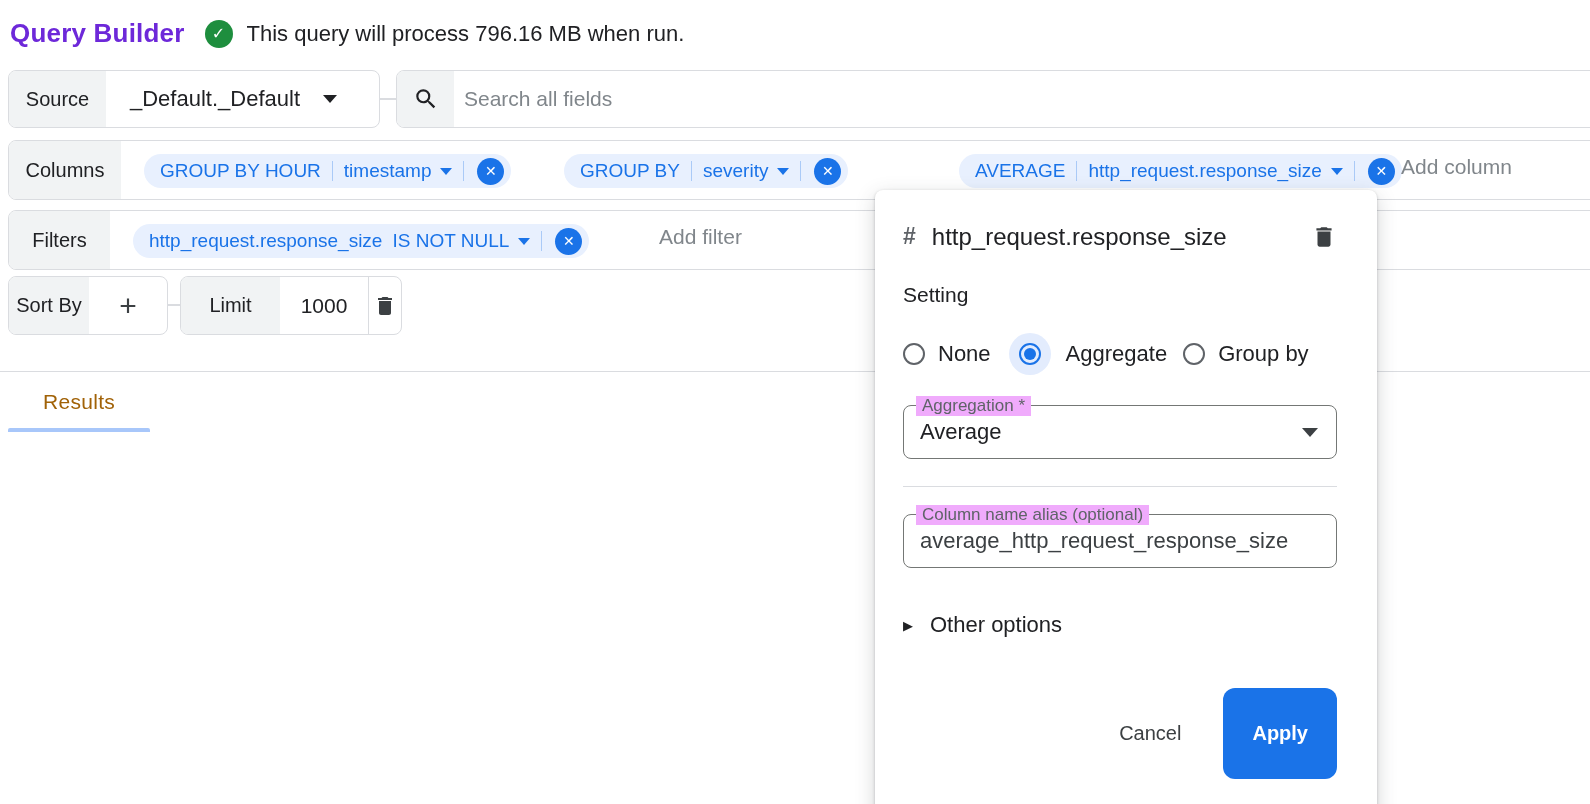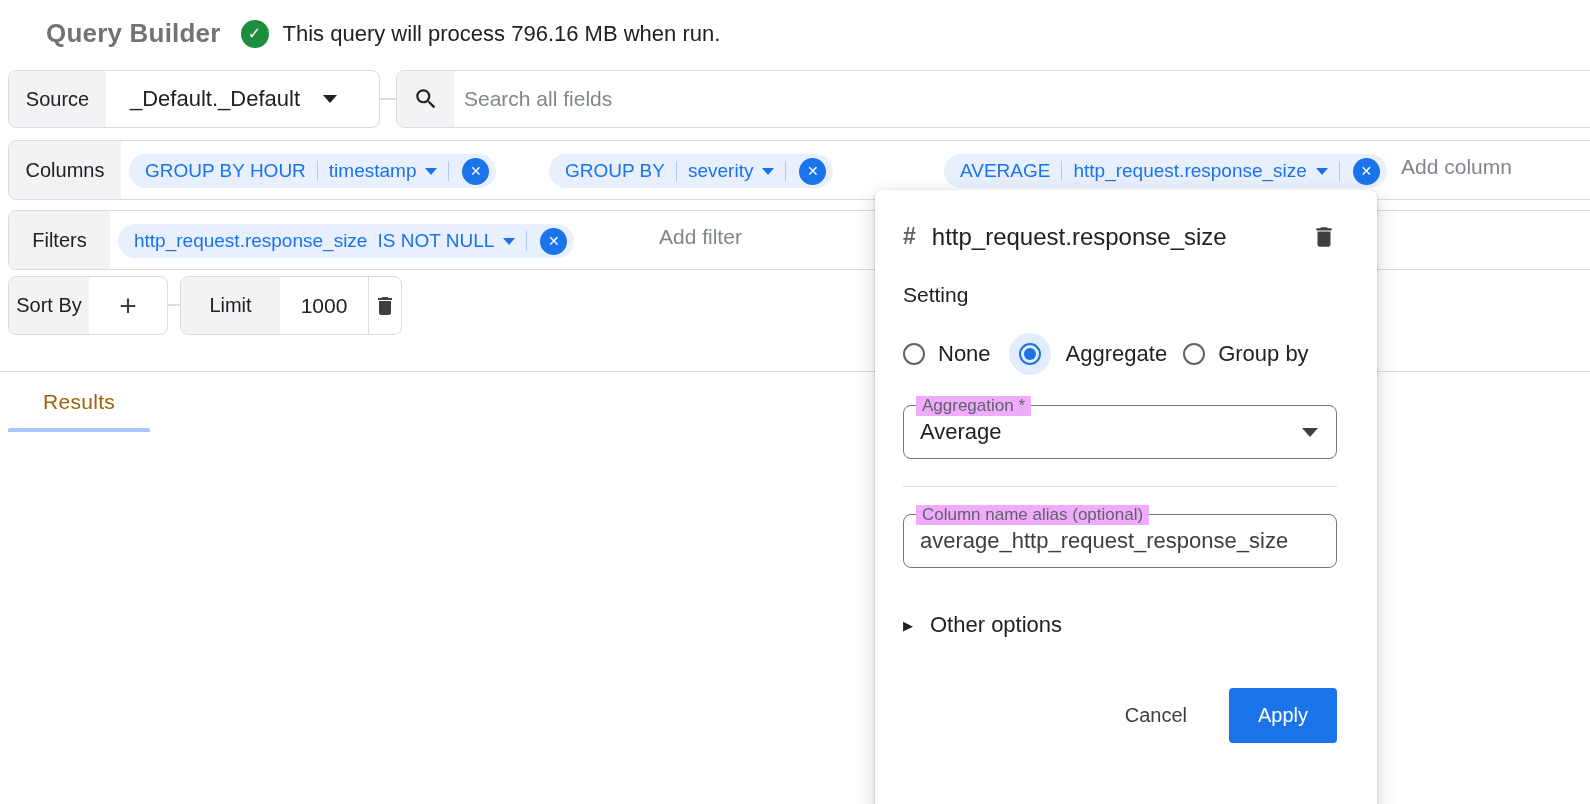--- a/index.html
+++ b/index.html
@@ -2,21 +2,21 @@
 <html><head>
 <meta charset="utf-8">
 <style>
   * { margin:0; padding:0; box-sizing:border-box; }
   html,body { background:#fff; }
   body { font-family:"Liberation Sans","DejaVu Sans",sans-serif; color:#202124; }
   .app { position:relative; width:1590px; height:804px; overflow:hidden; background:#fff; }
 
   
   .header { position:absolute; left:10px; top:18px; display:flex; align-items:center; gap:14px; }
-  .page-title { font-size:26px; font-weight:700; color:#737373; letter-spacing:.2px;margin-left:36px; }
+  .page-title { font-size:26px; font-weight:700; color:#6d28d9; letter-spacing:.2px; }
   .check-circle { width:28px; height:28px; border-radius:50%; background:#1e8e3e; color:#fff;
     display:flex; align-items:center; justify-content:center; font-size:16px; font-weight:700; margin-left:6px; }
   .status-msg { font-size:22px; color:#202124; }
 
   
   .box { position:absolute; background:#fff; border:1px solid #dadce0; border-radius:8px;
     display:flex; align-items:stretch; overflow:hidden; }
   .cell-label { background:#f1f3f4; display:flex; align-items:center; justify-content:center;
     font-size:20px; font-weight:500; color:#202124; flex:0 0 auto; }
   .dash { position:absolute; height:2px; background:#dadce0; }
@@ -35,21 +35,21 @@
     border:1px solid #dadce0; border-radius:8px; display:flex; overflow:hidden; }
   .columns-row { top:140px; }
   .filters-row { top:210px; }
   .columns-row .cell-label { width:112px; }
   .filters-row .cell-label { width:101px; }
   .row-content { position:relative; flex:1; }
 
   
   .chip { position:absolute; top:13px; height:34px; border-radius:17px; background:#e8f0fe;
     color:#1a73e8; display:inline-flex; align-items:center; padding:0 7px 0 16px;
-    font-size:19px; font-weight:500; white-space:nowrap; cursor:pointer; }
+    font-size:19px; font-weight:500; white-space:nowrap; cursor:pointer;margin-left:15px; }
   .chip-div { width:1px; height:20px; background:rgba(26,115,232,.3); margin:0 11px; }
   .chip-seg { display:inline-flex; align-items:center; }
   .caret { width:0; height:0; border-left:6px solid transparent; border-right:6px solid transparent;
     border-top:7px solid #1a73e8; display:inline-block; margin-left:9px; }
   .caret.dark { border-top-color:#202124; border-left-width:7px; border-right-width:7px; border-top-width:8px; }
   .chip-x { width:27px; height:27px; border-radius:50%; background:#1a73e8; color:#fff;
     display:flex; align-items:center; justify-content:center; font-size:14px; font-weight:700; margin-left:2px; cursor:pointer; }
   .add-input { position:absolute; top:14px; border:none; outline:none; font-size:21px; color:#202124;
     background:transparent; font-family:inherit; }
   .add-input::placeholder { color:#80868b; }
@@ -105,22 +105,22 @@
   .alias-input { border:none; outline:none; width:100%; font-size:22px; color:#3c4043;
     padding-left:16px; white-space:nowrap; overflow:hidden; background:transparent; font-family:inherit; }
   .dlg-divider { margin-top:27px; height:1px; background:#dadce0; }
   .alias-field { margin-top:27px; }
   .other-options { margin-top:44px; display:flex; align-items:center; gap:17px; cursor:pointer; }
   .disclosure { font-size:13px; color:#202124; }
   .other-label { font-size:22px; color:#202124; }
   .dlg-buttons { margin-top:50px; display:flex; align-items:center; justify-content:flex-end; gap:42px; }
   .cancel-btn { background:none; border:none; font-size:20px; font-weight:500; color:#3c4043;
     cursor:pointer; font-family:inherit; }
-  .apply-btn { background:#1a73e8; border:none; color:#fff; font-size:20px; font-weight:400;
-    padding:16px 29px; border-radius:4px; cursor:pointer; font-family:inherit; }
+  .apply-btn { background:#1a73e8; border:none; color:#fff; font-size:20px; font-weight:700;
+    padding:34px 29px; border-radius:12px; cursor:pointer; font-family:inherit; }
 </style>
 </head>
 <body>
 
 <div class="app">
 
   <div class="header">
     <div class="page-title">Query Builder</div>
     <span class="check-circle">
         <span>✓</span>

